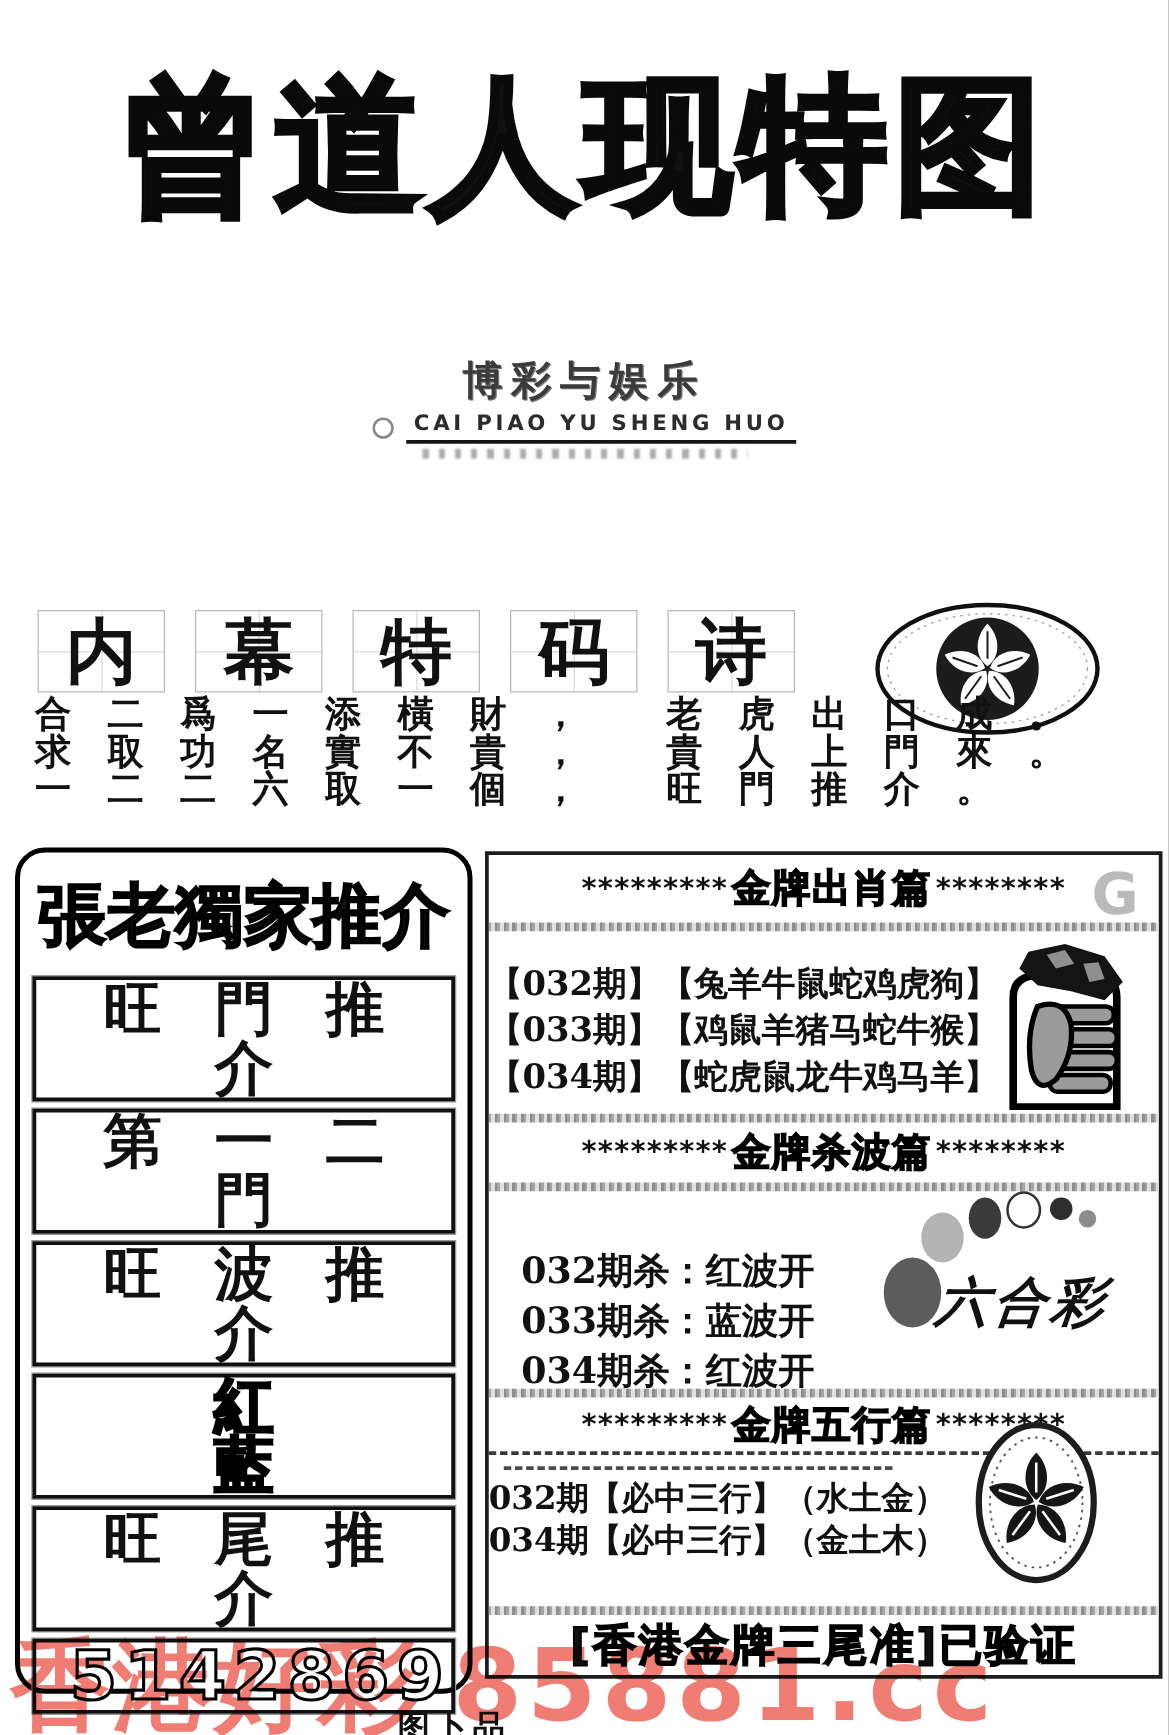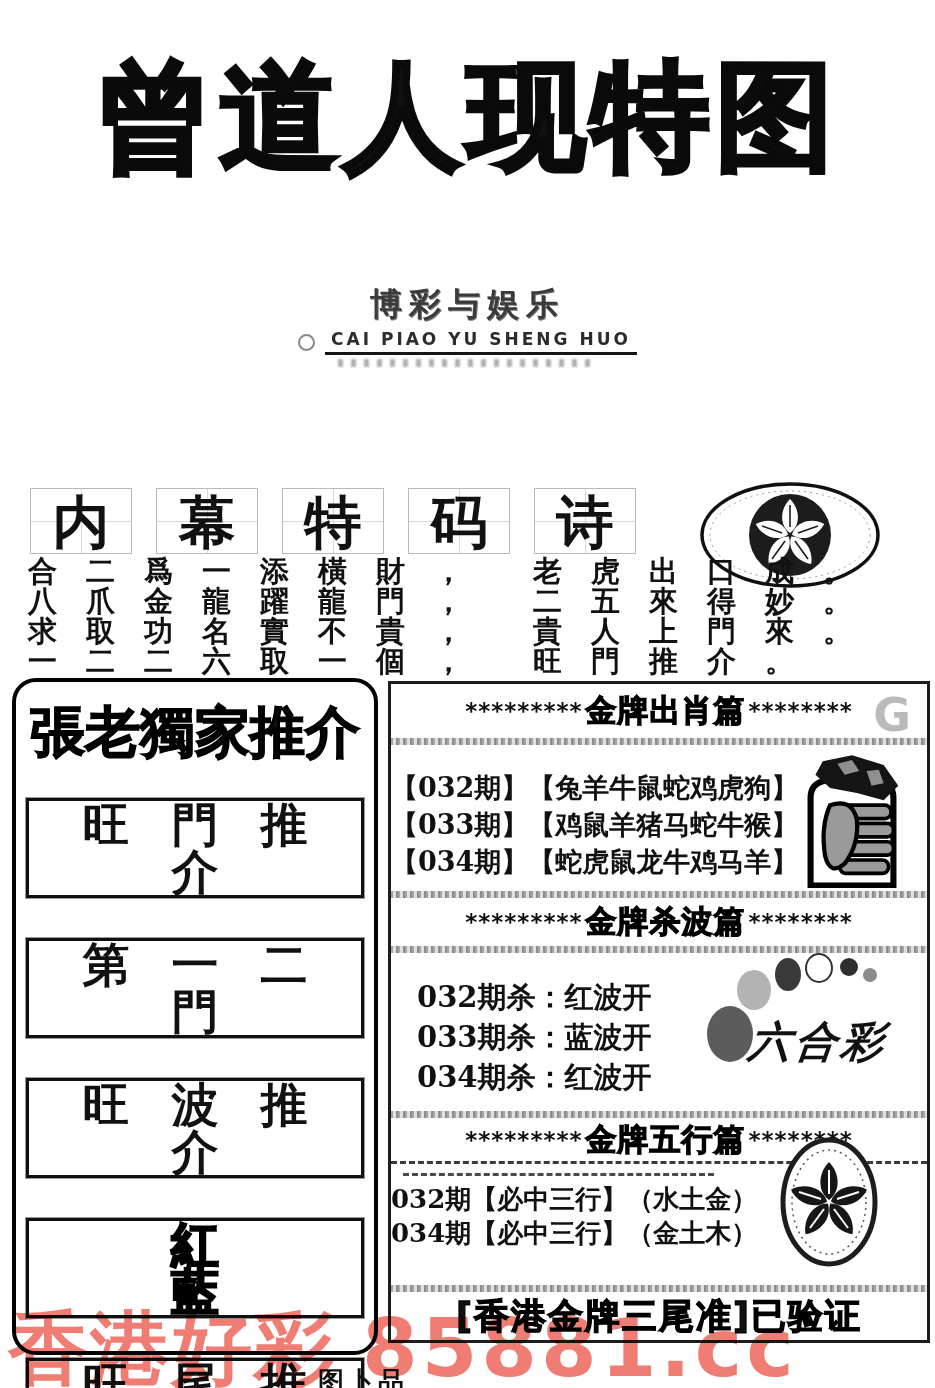--- a/index.html
+++ b/index.html
@@ -41,21 +41,21 @@
   .poem-a{display:inline-block;width:505px;font-size:29px;font-weight:bold;letter-spacing:29px;}
   .poem-b{display:inline-block;font-size:29px;font-weight:bold;letter-spacing:29px;}
 
   
   .left-panel{position:absolute;left:12px;top:678px;width:366px;height:677px;
     border:4px solid #000;border-radius:24px;box-sizing:border-box;
     padding:4px 8px 6px 8px;display:flex;flex-direction:column;}
   .lp-header{text-align:center;font-size:55px;font-weight:900;letter-spacing:0px;
     font-family:"DejaVu Sans",sans-serif;height:92px;line-height:92px;white-space:nowrap;
     -webkit-text-stroke:1.5px #000;}
-  .lp-box{border:3px solid #101010;box-shadow:0 0 0 1px #9a9a9a;margin:20px 2px;flex:1;
+  .lp-box{border:3px solid #101010;box-shadow:0 0 0 1px #9a9a9a;margin:3px 2px;flex:1;
     display:flex;align-items:center;justify-content:flex-end;text-align:center;}
   .lp-box span{font-size:47px;font-weight:bold;line-height:1;}
   .sp4 span{letter-spacing:42px;padding-left:42px;}
   .sp2 span{letter-spacing:80px;padding-left:80px;font-weight:900;
     color:#fff;-webkit-text-stroke:2.5px #000;}
   .lp-num span{font-size:54px;font-weight:900;letter-spacing:6px;
     font-family:"DejaVu Sans",sans-serif;color:#fff;-webkit-text-stroke:2.5px #000;}
 
   
   .right-panel{position:absolute;left:388px;top:681px;width:542px;height:662px;
@@ -155,23 +155,20 @@
         </g>
       </g>
     </svg>
   </div>
 
   <div class="poem">
     <div class="poem-line">
       <span class="poem-a">合二爲一添橫財，</span><span class="poem-b">老虎出口成。</span>
     </div>
     <div class="poem-line">
-      <span class="poem-a">八爪金龍躍龍門，</span><span class="poem-b">二五來得妙。</span>
-    </div>
-    <div class="poem-line">
       <span class="poem-a">求取功名實不貴，</span><span class="poem-b">貴人上門來。</span>
     </div>
     <div class="poem-line">
       <span class="poem-a">一二二六取一個，</span><span class="poem-b">旺門推介。</span>
     </div>
   </div>
 
   <div class="left-panel">
     <div class="lp-header">張老獨家推介</div>
     <div class="lp-box sp4">
@@ -228,21 +225,21 @@
 
     <div class="rp-abs grain" style="top:207px;"></div>
 
     <div class="rp-abs sec-header" style="top:214px;height:48px;">
       <span class="stars">*********</span>
       <span class="sec-title">金牌杀波篇</span>
       <span class="stars">********</span>
     </div>
     <div class="rp-abs grain" style="top:262px;"></div>
 
-    <div class="rp-abs rows" style="top:269px;height:158px;padding-top:24px;padding-left:26px;">
+    <div class="rp-abs rows" style="top:269px;height:158px;padding-top:43px;padding-left:26px;">
       <div class="row-wave">032期杀：红波开</div>
       <div class="row-wave">033期杀：蓝波开</div>
       <div class="row-wave">034期杀：红波开</div>
     </div>
 
     <div class="dotchain">
       <div style="left:316px;top:322px;width:46px;height:56px;background:#5c5c5c;"></div>
       <div style="left:346px;top:286px;width:34px;height:40px;background:#b3b3b3;"></div>
       <div style="left:384px;top:274px;width:26px;height:33px;background:#3a3a3a;"></div>
       <div style="left:414px;top:269px;width:28px;height:30px;background:#fff;border:2px solid #333;box-sizing:border-box;"></div>

